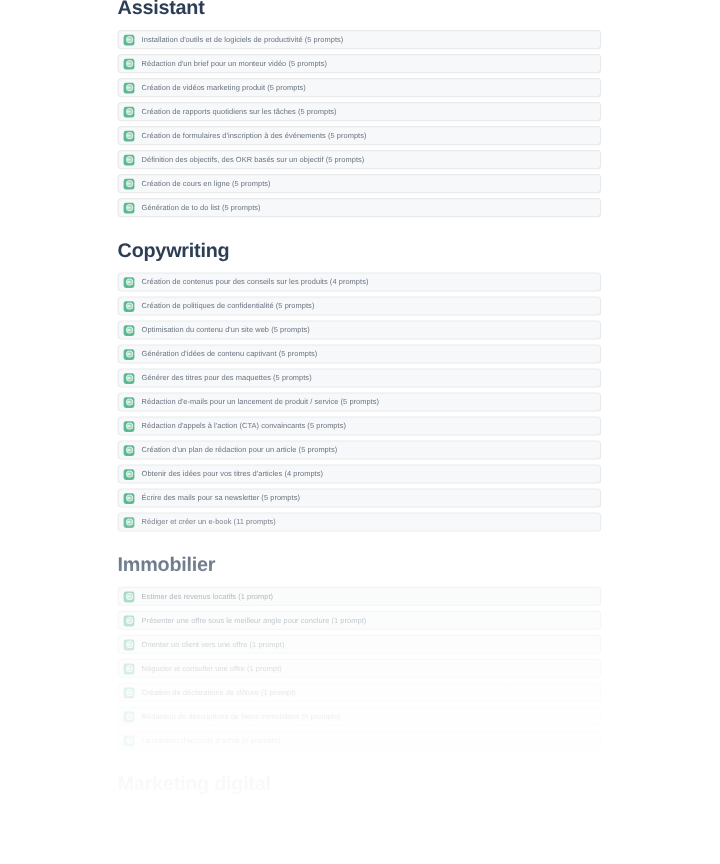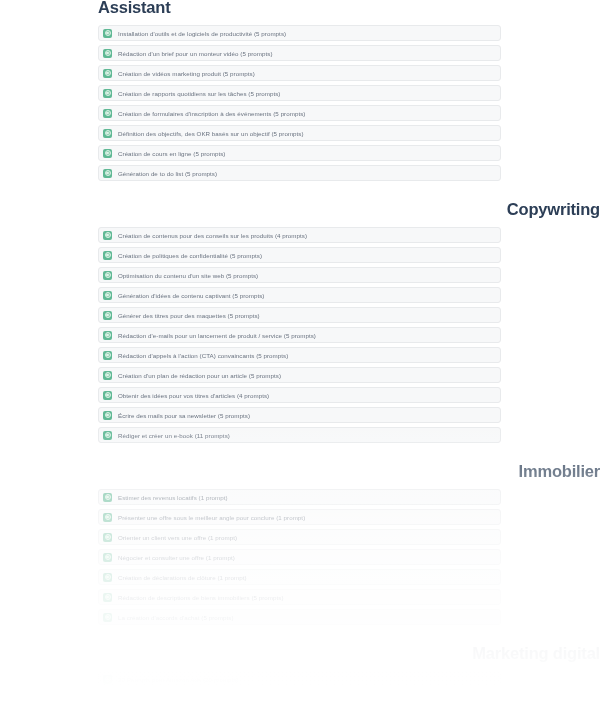--- a/index.html
+++ b/index.html
@@ -32,21 +32,20 @@
     padding-left: 98px;
     box-sizing: border-box;
   }
 
   
   .section {
     margin: 0;
   }
   .section + .section {
     margin-top: 18px;
-    text-align: right;
   }
 
   .section-title {
     font-size: 16.5px;
     font-weight: bold;
     color: #2c3e56;
     letter-spacing: -0.2px;
     margin: 0 0 8px 0;
     padding: 0;
     line-height: 20px;

